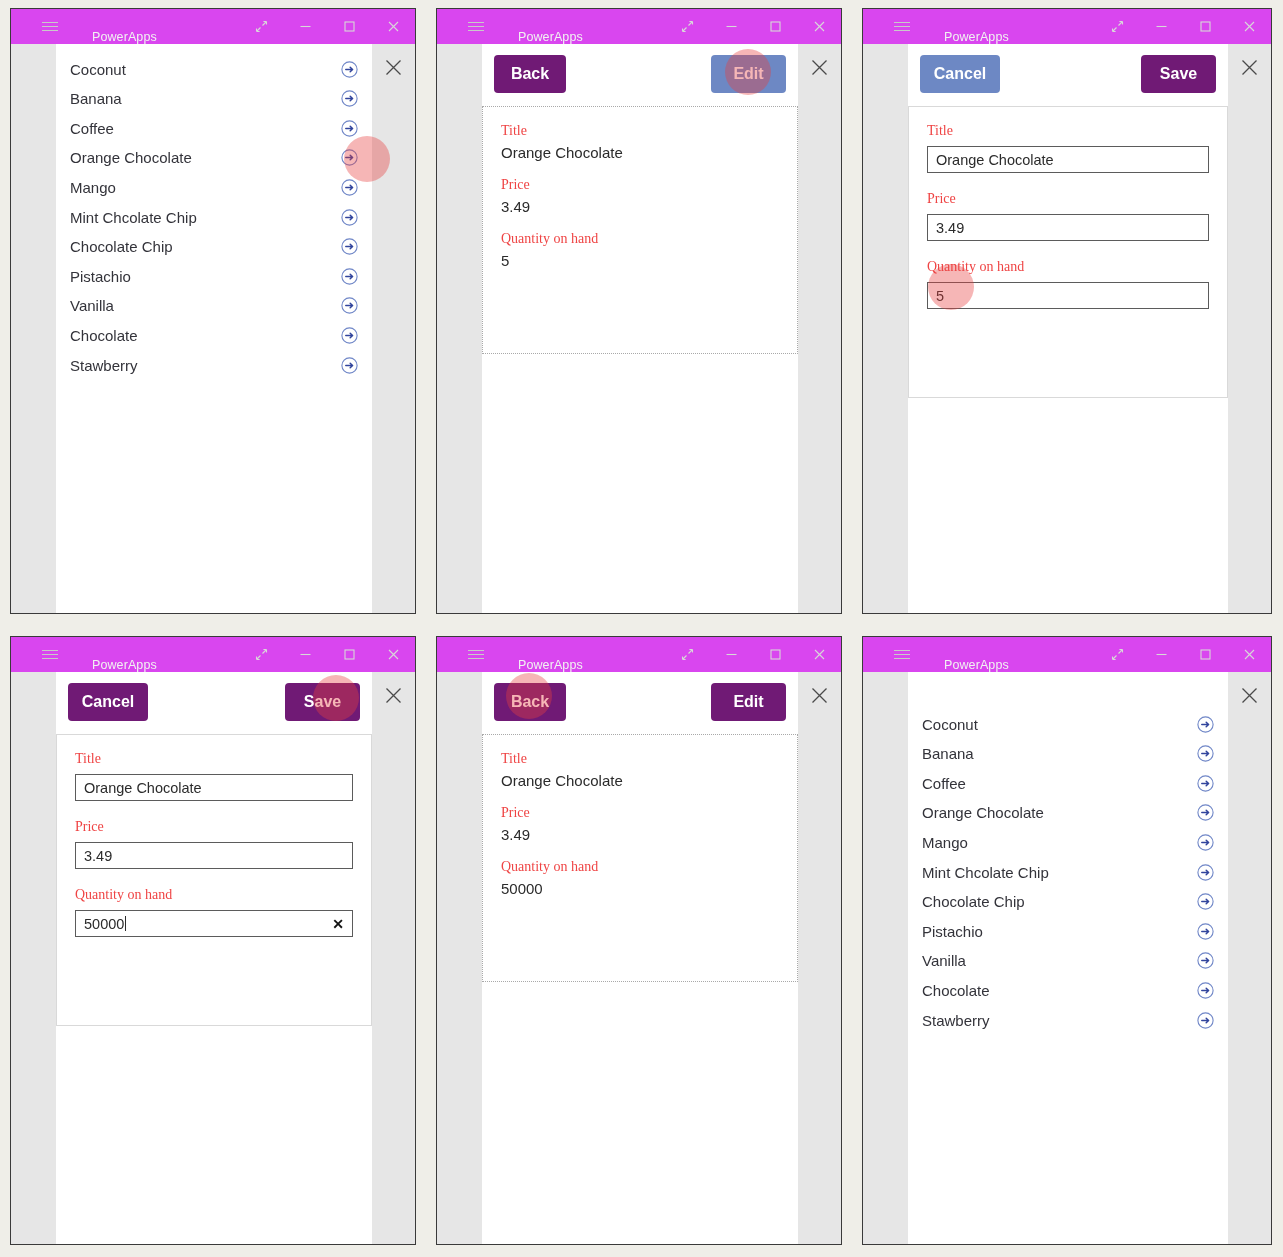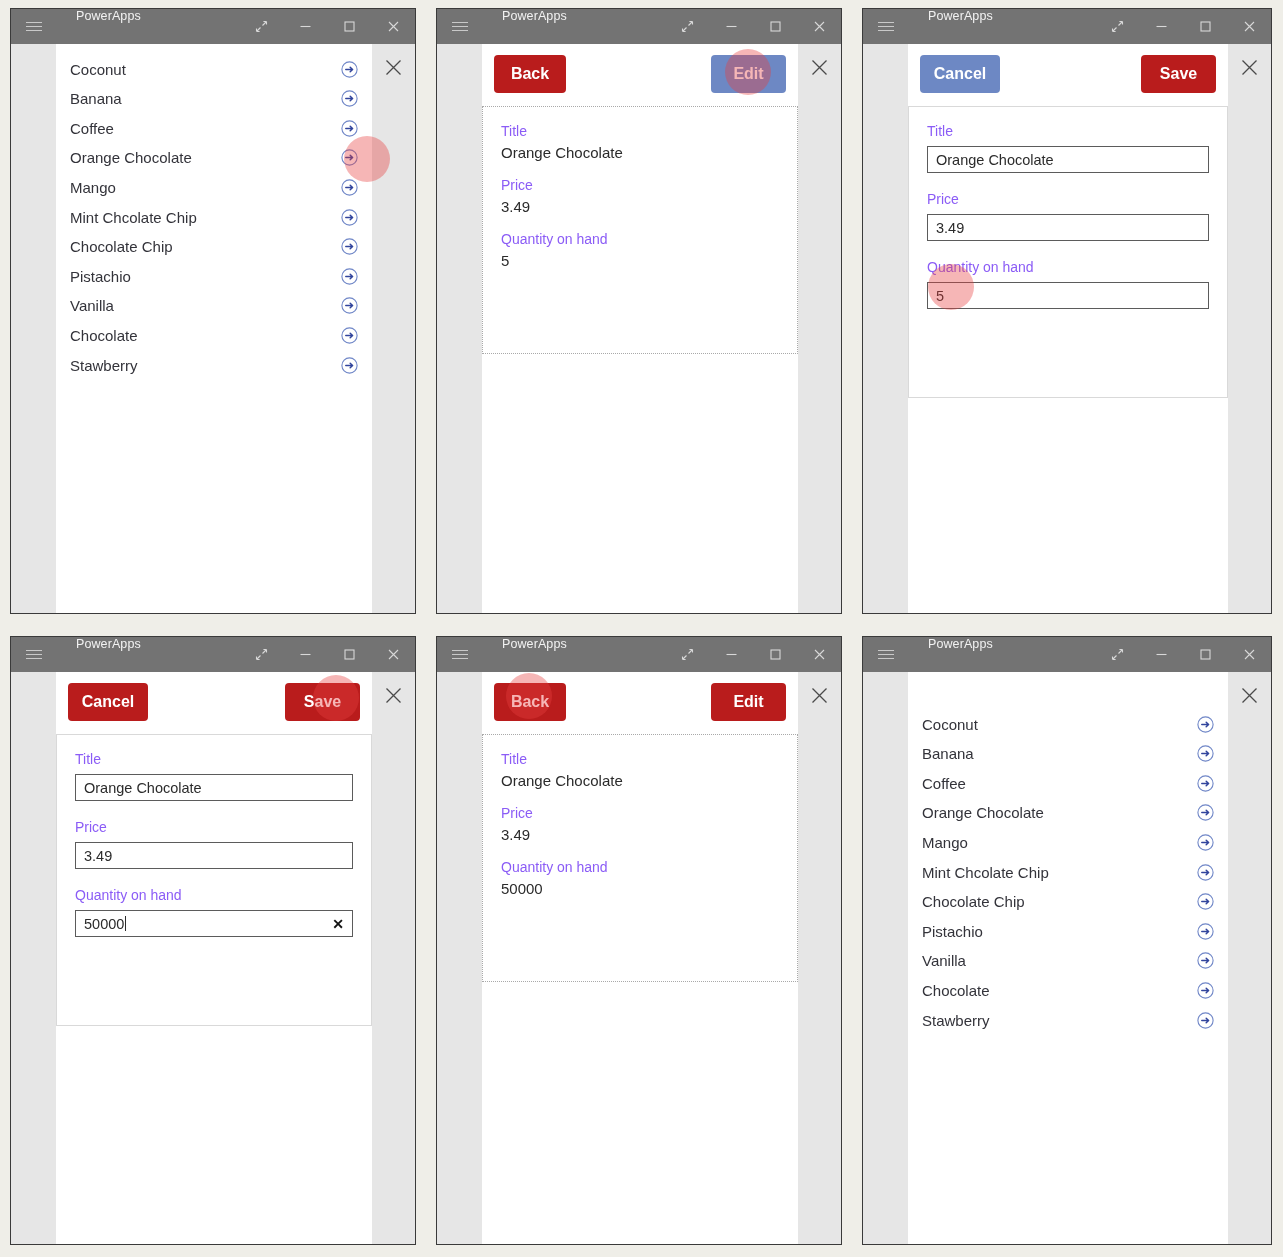--- a/index.html
+++ b/index.html
@@ -19,25 +19,25 @@
   
   .window {
     position: absolute;
     background: #e6e6e6;
     border: 1px solid #3a3a3a;
     box-sizing: border-box;
     overflow: hidden;
   }
   .titlebar {
     height: 35px;
-    background: #737373;
+    background: #d946ef;
     display: flex;
-    align-items: flex-start;
+    align-items: flex-end;
     box-sizing: border-box;
-    padding: 0 0 0 0;
+    padding: 0 0 0 16px;
     position: relative;
   }
   .tb-hamburger {
     width: 46px;
     height: 35px;
     display: flex;
     align-items: center;
     justify-content: center;
   }
   .tb-hamburger span {
@@ -136,39 +136,39 @@
     font-weight: bold;
     display: flex;
     align-items: center;
     justify-content: center;
     box-sizing: border-box;
     font-family: "Liberation Sans", sans-serif;
   }
   .btn.left  { left: 12px;  width: 72px; }
   .btn.right { right: 12px; width: 75px; }
   .btn.left.wide { width: 80px; }
-  .btn-normal  { background: #b91c1c; }
+  .btn-normal  { background: #701a75; }
   .btn-hover   { background: #6d88c4; }
 
   .card {
     position: absolute;
     left: 0;
     right: 0;
     top: 62px;
     height: 248px;
     background: #ffffff;
     box-sizing: border-box;
   }
   .card.dotted { border: 1px dotted #a9a9a9; }
   .card.solid  { border: 1px solid #d9d9d9; height: 292px; }
 
   .fieldlabel {
-    color: #8b5cf6;
+    color: #ef4444;
     font-size: 14px;
-    font-family: Liberation Sans, sans-serif;
+    font-family: Liberation Serif, serif;
   }
   .fieldvalue {
     color: #2b2b2b;
     font-size: 15px;
     font-family: "Liberation Sans", sans-serif;
   }
   .field { position: absolute; left: 18px; right: 18px; }
 
   .textbox {
     border: 1px solid #5b5b5b;

